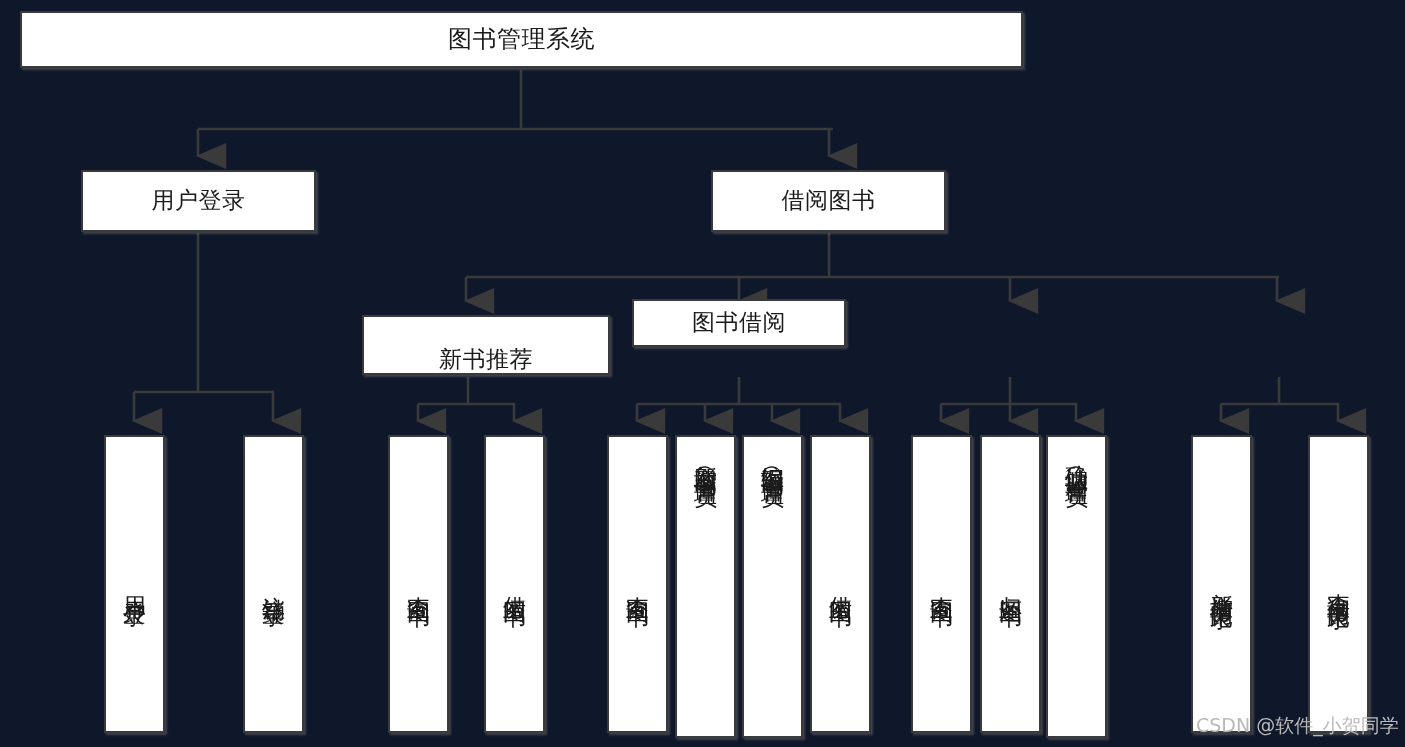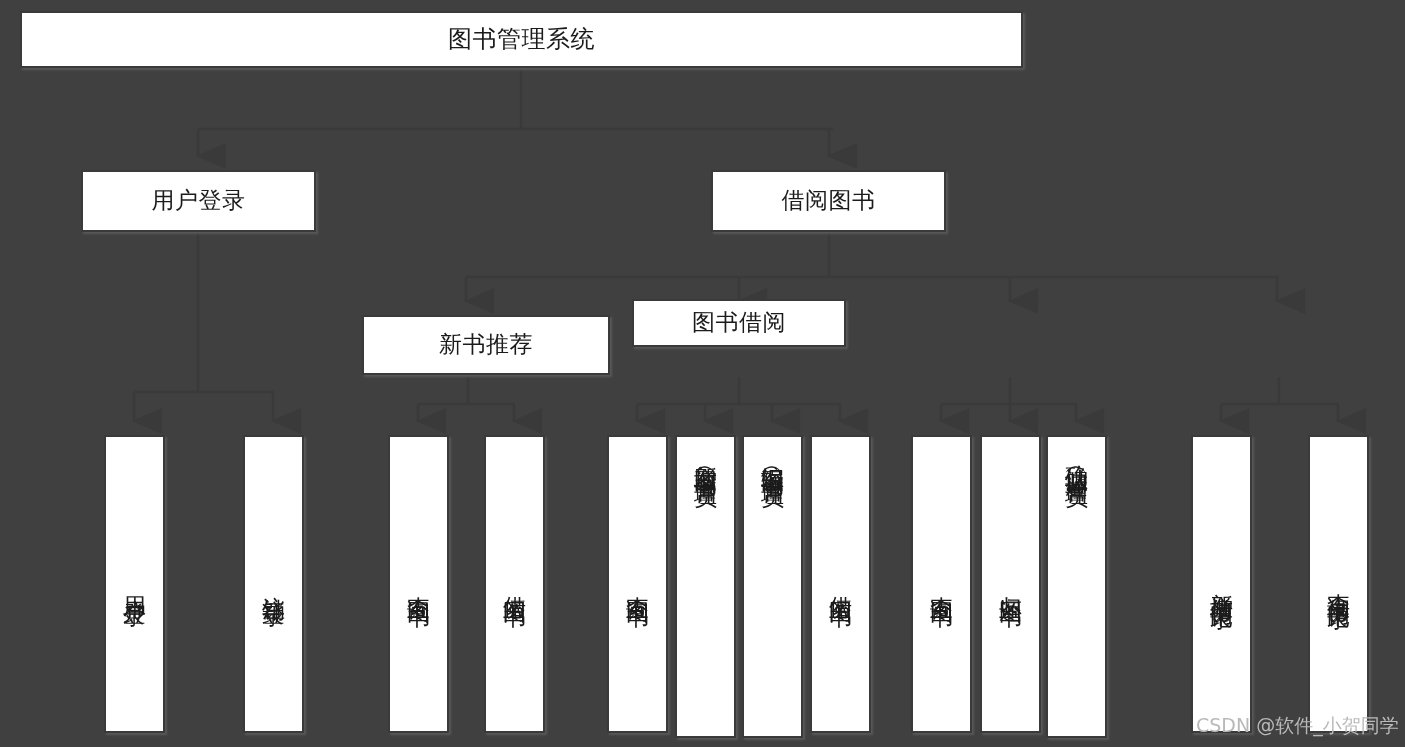--- a/index.html
+++ b/index.html
@@ -7,21 +7,21 @@
     padding: 0;
     background: #ffffff;
   }
   body {
     font-family: "DejaVu Sans", "Liberation Sans", sans-serif;
   }
   #diagram-canvas {
     position: relative;
     width: 1405px;
     height: 747px;
-    background: #404040;
+    background: #0f172a;
     overflow: hidden;
   }
   #edge-layer {
     position: absolute;
     left: 0;
     top: 0;
     width: 1405px;
     height: 747px;
   }
   .node {
@@ -143,21 +143,21 @@
     <span class="node-label">图书管理系统</span>
   </div>
 
   <div class="node horiz" style="left:81px; top:170px; width:235px; height:62px;">
     <span class="node-label">用户登录</span>
   </div>
   <div class="node horiz" style="left:711px; top:170px; width:235px; height:62px;">
     <span class="node-label">借阅图书</span>
   </div>
 
-  <div class="node horiz" style="left:362px; top:315px; width:248px; height:60px;">
+  <div class="node horiz" style="left:362px; top:315px; width:248px; height:60px;align-items:flex-end;">
     <span class="node-label">新书推荐</span>
   </div>
   <div class="node horiz" style="left:632px; top:299px; width:214px; height:48px;">
     <span class="node-label">图书借阅</span>
   </div>
 
   <div class="node leaf center" style="left:104px; top:435px; width:61px; height:298px;">
     <span class="node-label">用户登录</span>
   </div>
   <div class="node leaf center" style="left:243px; top:435px; width:61px; height:298px;">

